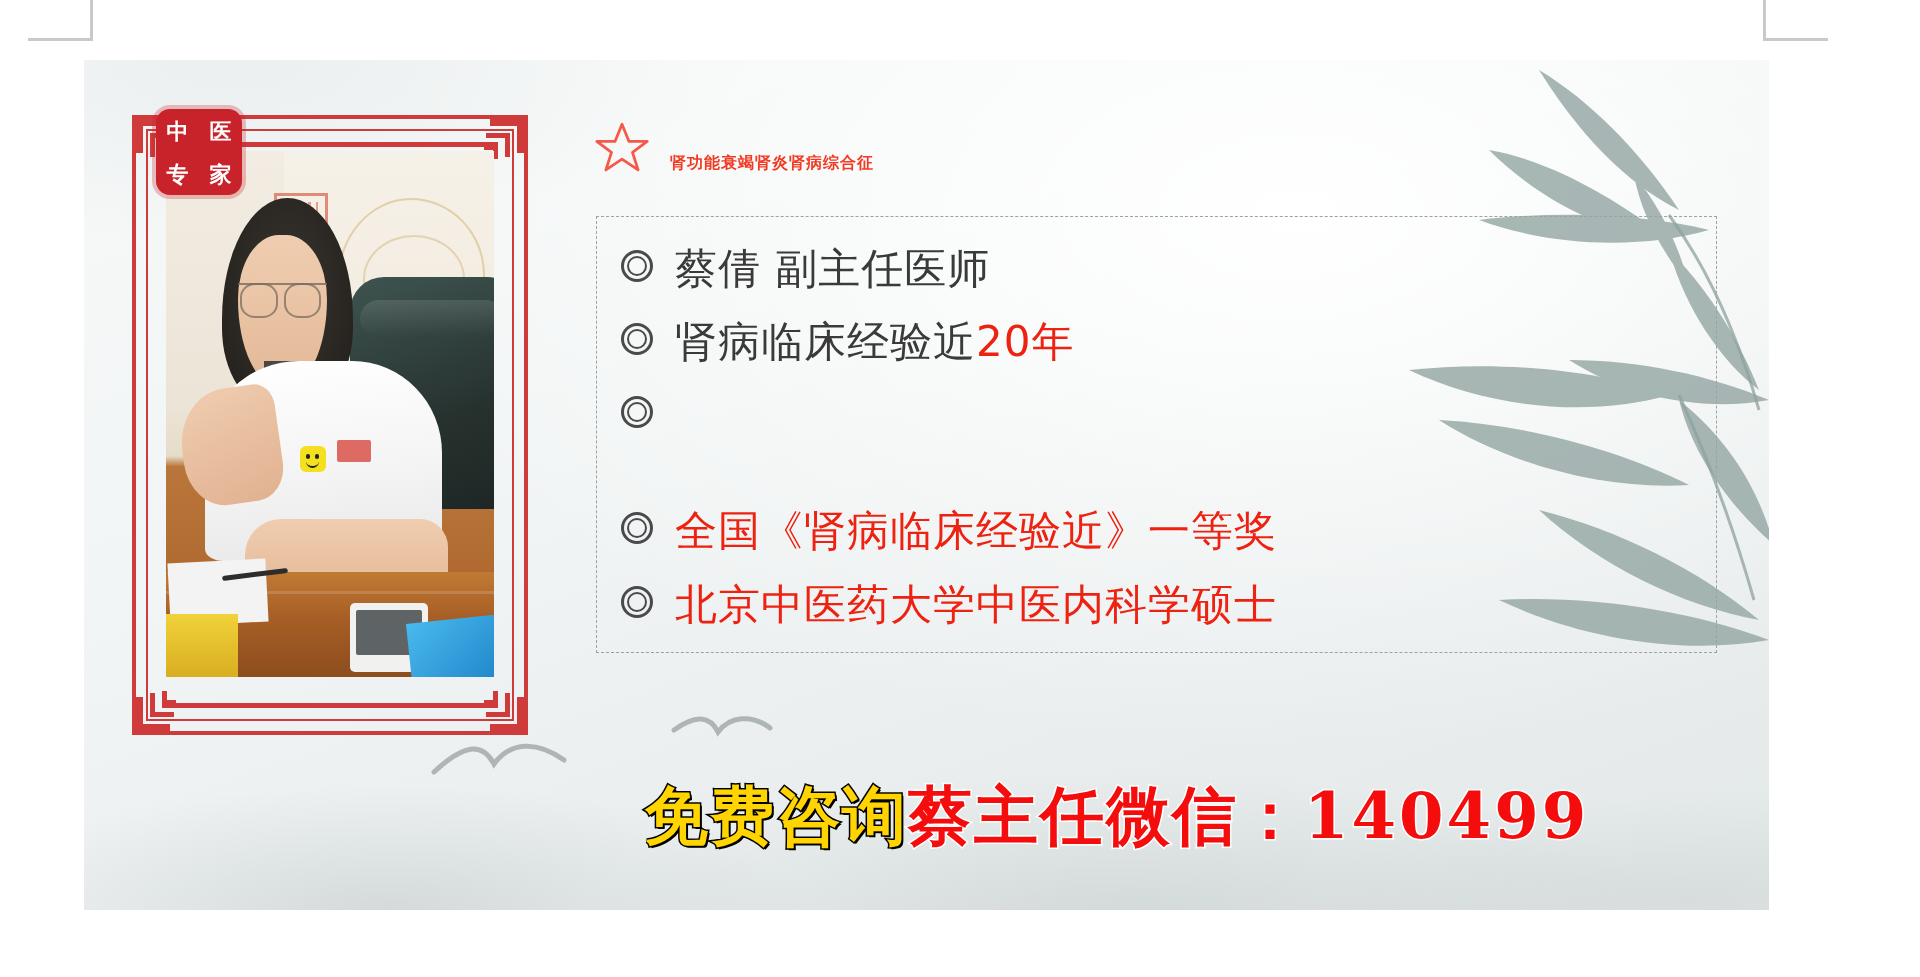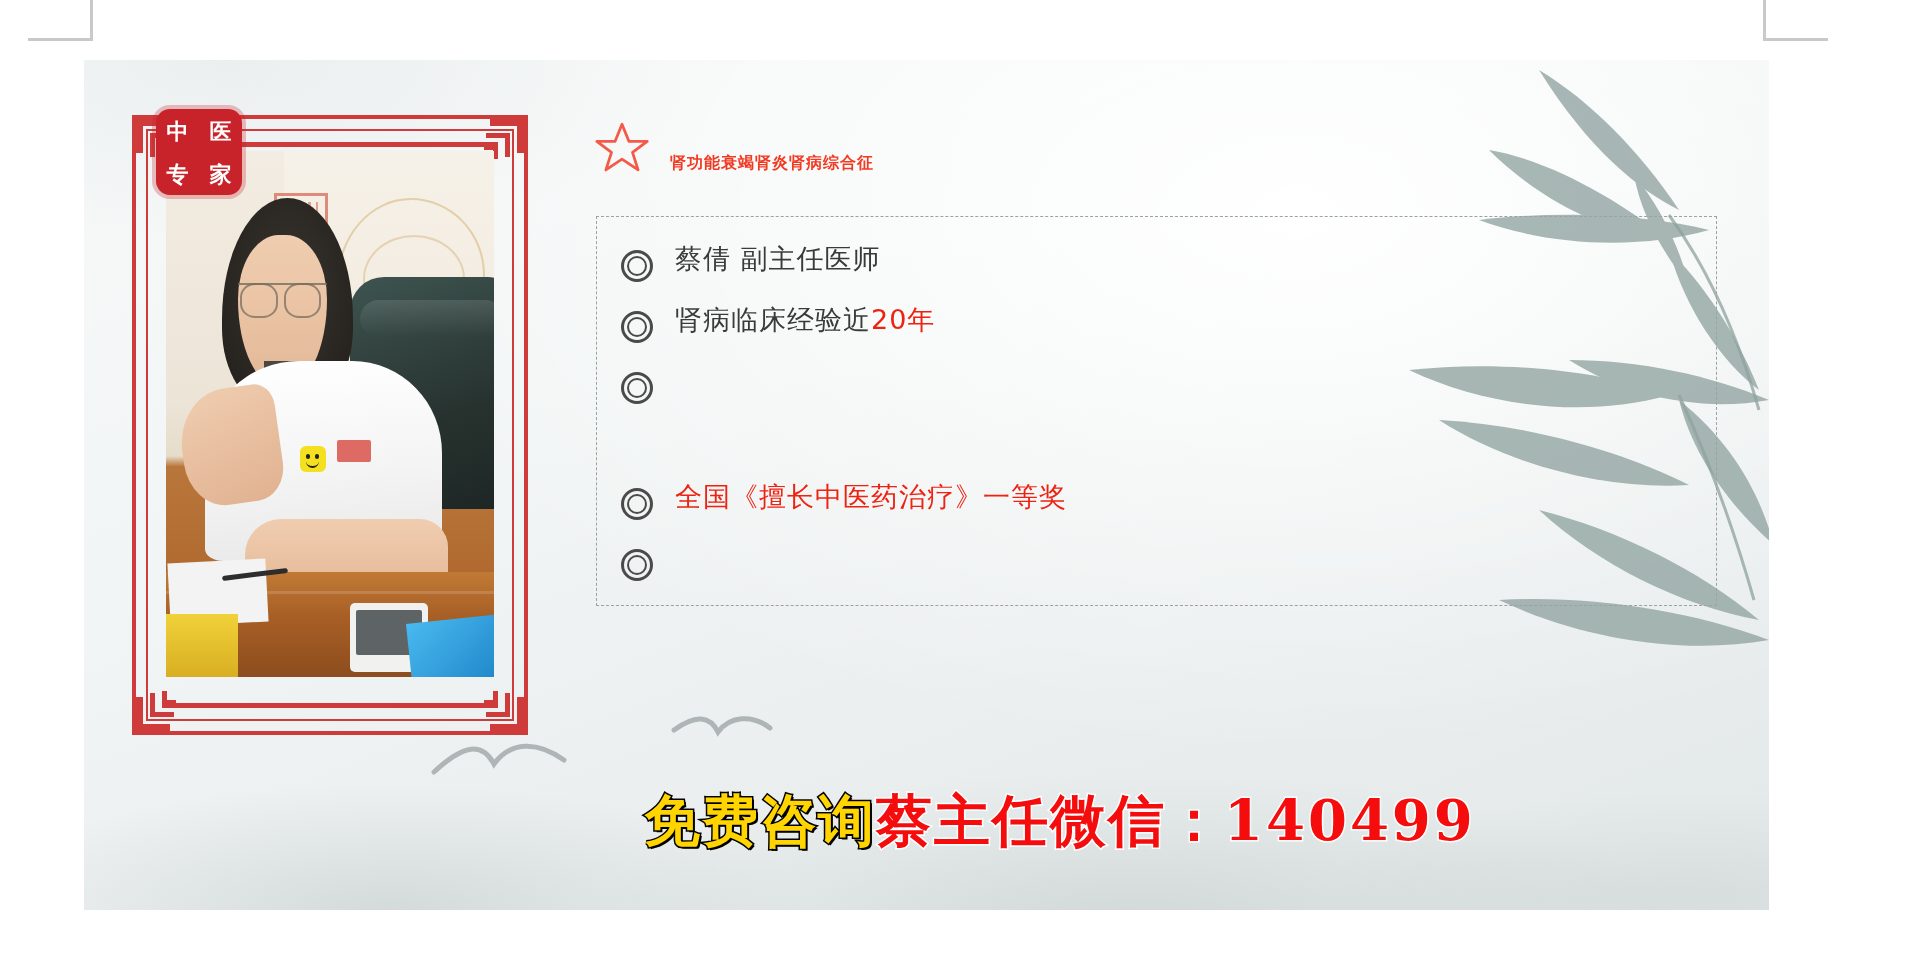--- a/index.html
+++ b/index.html
@@ -145,30 +145,30 @@
   .bullet{
     flex:0 0 auto;width:26px;height:26px;border-radius:50%;
     border:3px solid #4a4a4a;margin-top:7px;margin-right:22px;position:relative;
   }
   .bullet:after{content:"";position:absolute;left:3px;top:3px;right:3px;bottom:3px;
     border-radius:50%;border:2px solid #4a4a4a;}
   .bullet.spacer{border:none;}
   .bullet.spacer:after{display:none;}
   .info-text{
     font-family:"DejaVu Sans","Liberation Sans",sans-serif;
-    font-size:27px;color:#3a3a3a;line-height:1.22;letter-spacing:1px;font-weight:500;
+    font-size:42px;color:#3a3a3a;line-height:1.22;letter-spacing:1px;font-weight:500;
   }
   .info-text .hl{color:#ee2211;}
   .info-text.red{color:#ee2211;}
 
   
   .banner{
     position:absolute;left:560px;bottom:62px;white-space:nowrap;
     font-family:"DejaVu Serif","Liberation Serif",serif;
-    font-size:56px;font-weight:bold;letter-spacing:2px;line-height:1;
+    font-size:64px;font-weight:bold;letter-spacing:2px;line-height:1;
   }
   .banner .gold{
     color:#ffd400;
     -webkit-text-stroke:3px #000;
     paint-order:stroke fill;
     text-shadow:2px 2px 0 #000;
   }
   .banner .red{
     color:#f50d0d;
     -webkit-text-stroke:3px #ffffff;
@@ -315,25 +315,26 @@
       <div class="info-row">
         <div class="bullet"></div>
       </div>
 
       <div class="info-row">
         <div class="bullet spacer"></div>
       </div>
 
       <div class="info-row">
         <div class="bullet"></div>
-        <div class="info-text red">全国《擅长中医药治疗》一等奖</div>
-      </div>
-
-      <div class="info-row">
-        <div class="bullet"></div>
+        <div class="info-text red">全国《肾病临床经验近》一等奖</div>
+      </div>
+
+      <div class="info-row">
+        <div class="bullet"></div>
+        <div class="info-text red">北京中医药大学中医内科学硕士</div>
       </div>
 
     </div>
   </div>
 
   <div class="banner">
     <span class="gold">免费咨询</span><span class="red">蔡主任微信：</span><span class="num">140499</span>
   </div>
 
 </div>

